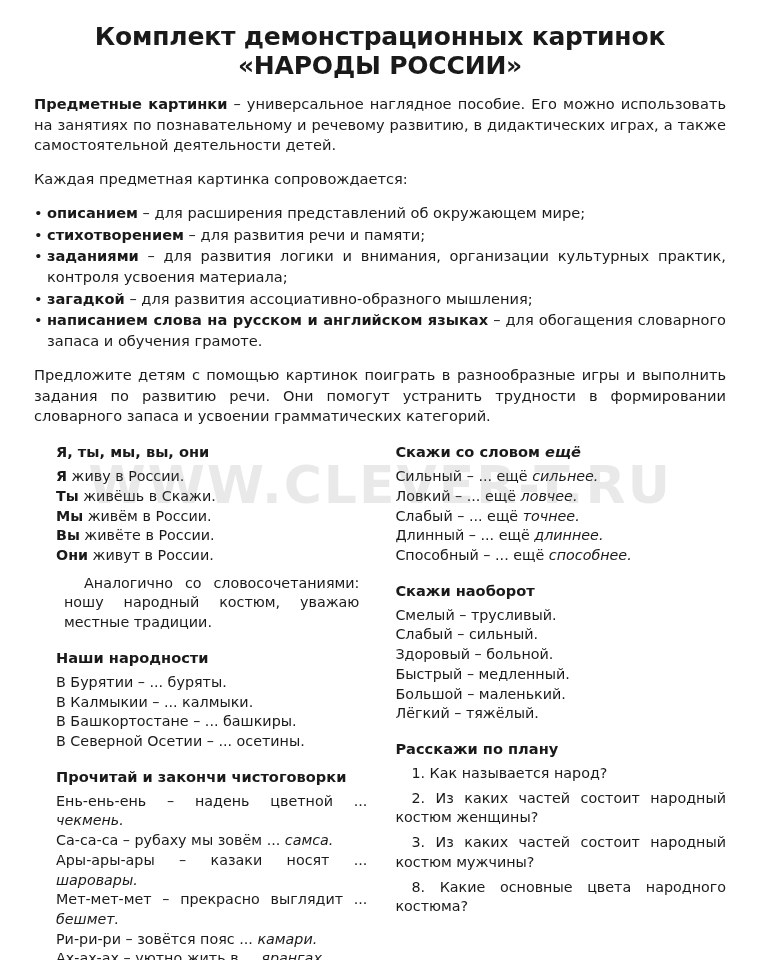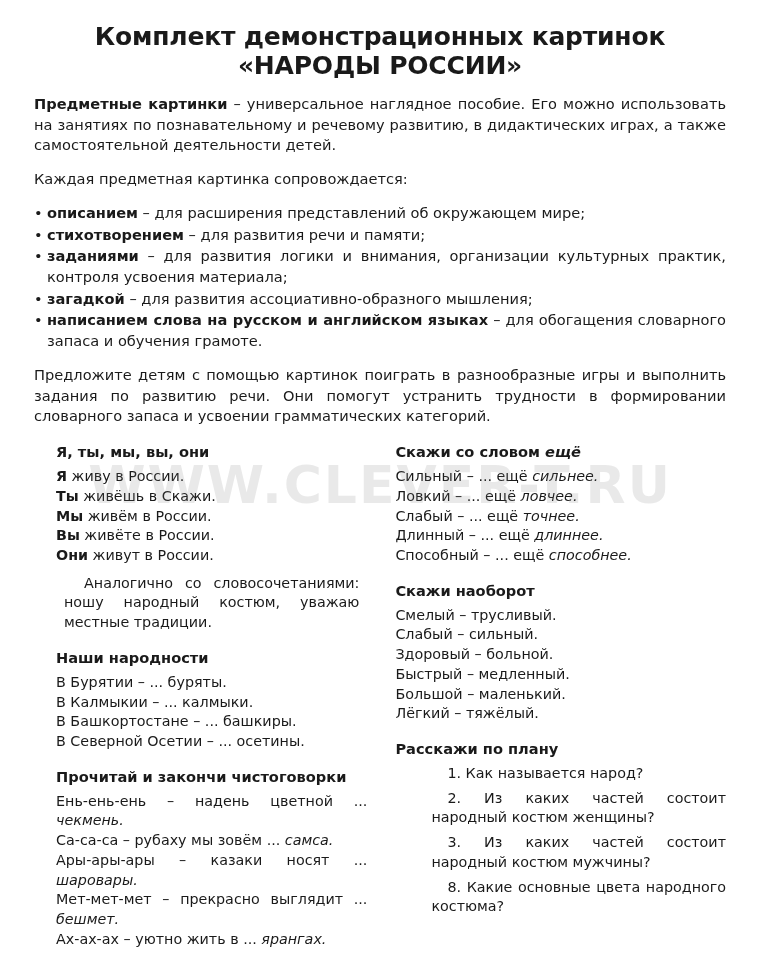--- a/index.html
+++ b/index.html
@@ -99,21 +99,20 @@
     line-height: 1.38;
     margin: 8px;
     text-indent: 20px;
     text-align: justify;
   }
   .it { font-style: italic; }
   .numbered .line {
     text-indent: 16px;
     text-align: justify;
     margin-bottom: 5px;
-    margin-left: 36px;
   }
   .closing {
     font-size: 14.6px;
     font-style: italic;
     text-align: center;
     margin-top: 12px;
   }
   .hang {
     font-size: 14.3px;
     line-height: 1.38;
@@ -165,20 +164,21 @@
         <p class="line">В Башкортостане – ... башкиры.</p>
         <p class="line">В Северной Осетии – ... осетины.</p>
       </div>
 
       <div class="block">
         <h2 class="sub">Прочитай и закончи чистоговорки</h2>
         <p class="hang"><span>Ень-ень-ень – надень цветной ... </span><span class="it">чекмень.</span></p>
         <p class="hang"><span>Са-са-са – рубаху мы зовём ... </span><span class="it">самса.</span></p>
         <p class="hang"><span>Ары-ары-ары – казаки носят ... </span><span class="it">шаровары.</span></p>
         <p class="hang"><span>Мет-мет-мет – прекрасно выглядит ... </span><span class="it">бешмет.</span></p>
+        <p class="hang"><span>Ри-ри-ри – зовётся пояс ... </span><span class="it">камари.</span></p>
         <p class="hang"><span>Ах-ах-ах – уютно жить в ... </span><span class="it">ярангах.</span></p>
       </div>
 
     </div>
 
     <div class="col col-right">
 
       <div class="block">
         <h2 class="sub"><span>Скажи со словом </span><span class="it">ещё</span></h2>
         <p class="line"><span>Сильный – ... ещё </span><span class="it">сильнее.</span></p>

